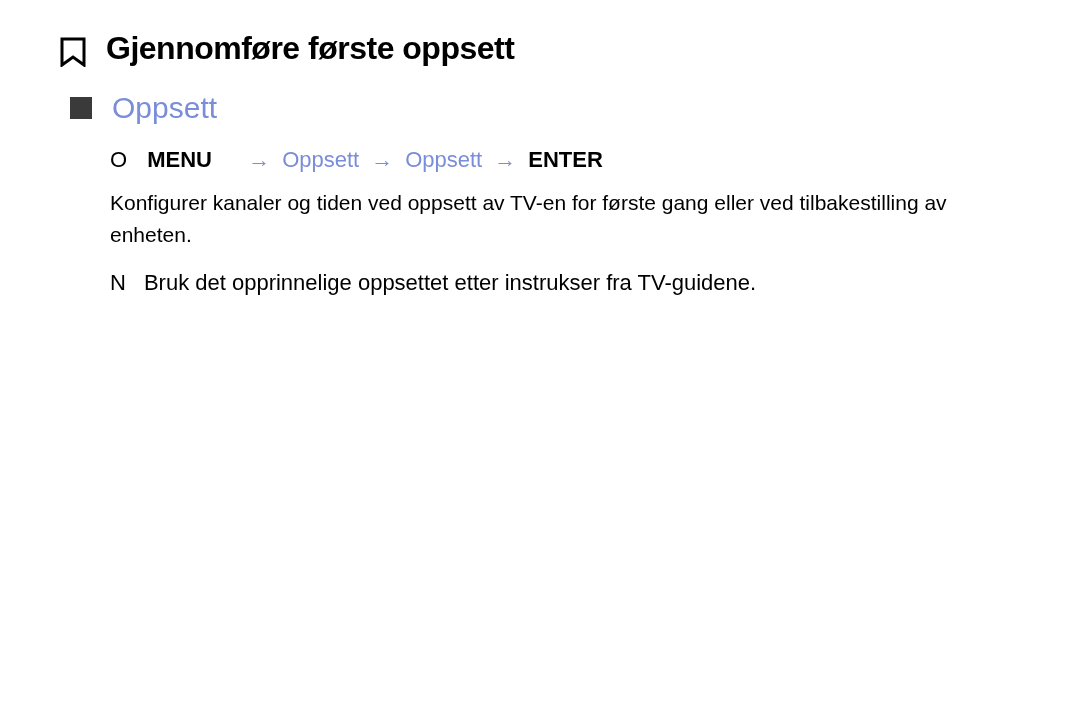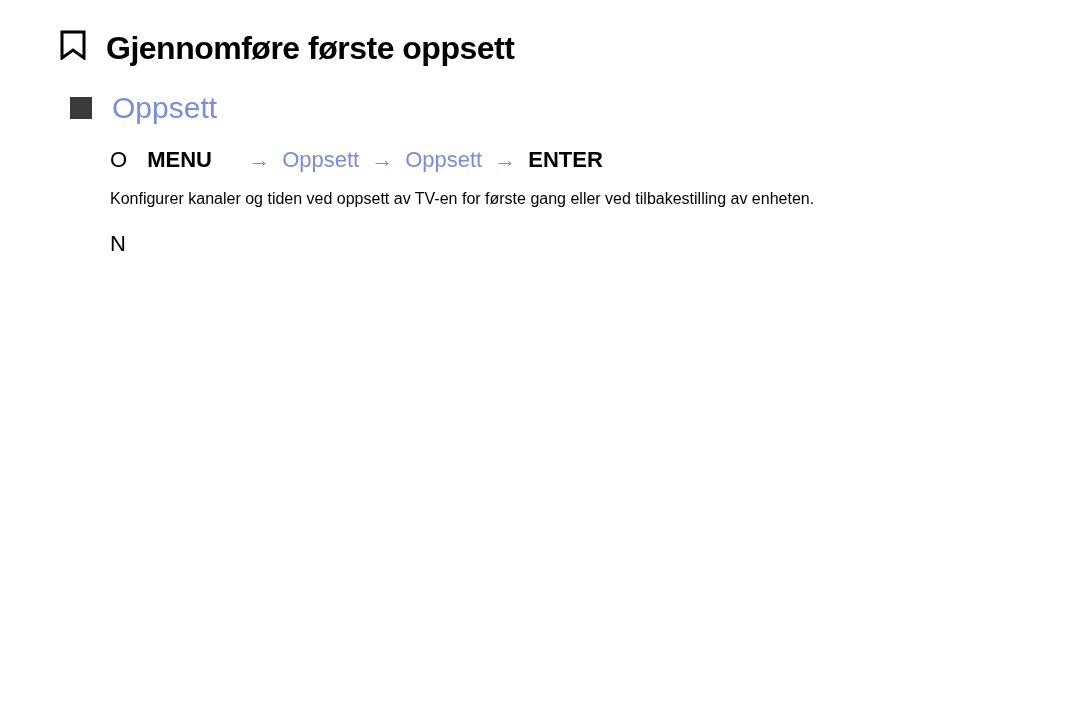--- a/index.html
+++ b/index.html
@@ -10,21 +10,21 @@
     body {
       font-family: Arial, Helvetica, sans-serif;
       width: 1080px;
       height: 705px;
       background: #ffffff;
       padding: 30px 60px;
       color: #000000;
     }
     .title-row {
       display: flex;
-      align-items: flex-start;
+      align-items: flex-end;
       gap: 20px;
       margin-bottom: 24px;
     }
     .bookmark-icon {
       width: 26px;
       height: 30px;
       flex-shrink: 0;
     }
     .title-text {
       font-size: 32px;
@@ -66,21 +66,21 @@
       font-weight: 700;
     }
     .path-arrow {
       color: #7a8dd8;
     }
     .path-blue {
       color: #7a8dd8;
     }
     .description-text {
       margin-left: 50px;
-      font-size: 16px;
+      font-size: 21px;
       line-height: 1.5;
       max-width: 920px;
       margin-bottom: 16px;
     }
     .note-row {
       display: flex;
       align-items: flex-start;
       gap: 18px;
       margin-left: 50px;
       font-size: 22px;
@@ -117,13 +117,14 @@
   <span class="path-arrow">→</span>
   <span class="path-blue">Oppsett</span>
   <span class="path-arrow">→</span>
   <span class="path-bold">ENTER</span>
 </div>
 
 <div class="description-text">Konfigurer kanaler og tiden ved oppsett av TV-en for første gang eller ved tilbakestilling av enheten.</div>
 
 <div class="note-row">
   <span class="note-n">N</span>
+  <span class="note-text">Bruk det opprinnelige oppsettet etter instrukser fra TV-guidene.</span>
 </div>
 
 </body></html>

